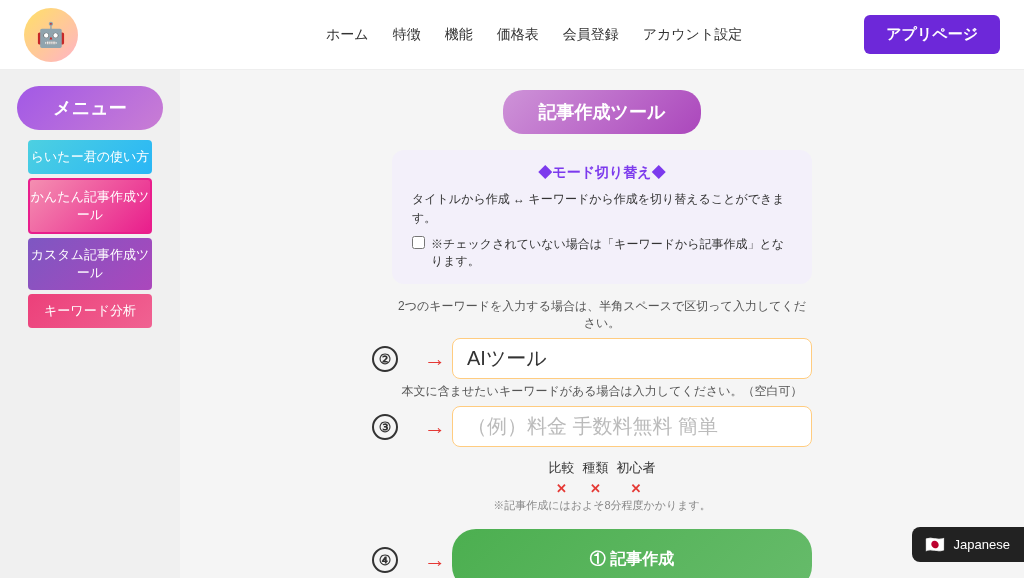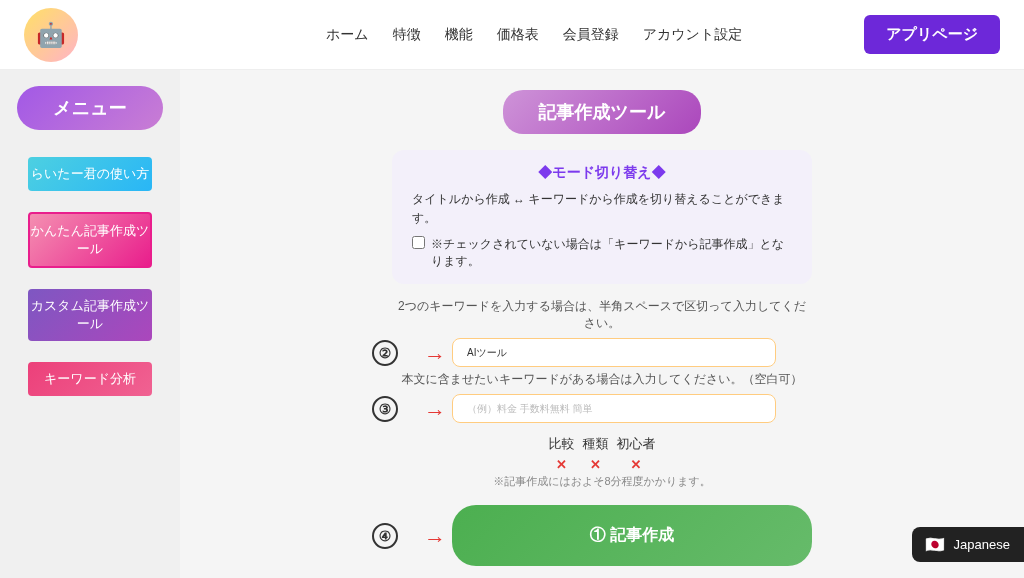--- a/index.html
+++ b/index.html
@@ -82,21 +82,21 @@
     }
 
     
     .sidebar {
       width: 180px;
       background: #f0f0f0;
       display: flex;
       flex-direction: column;
       align-items: center;
       padding: 16px 0;
-      gap: 21px;
+      gap: 4px;
     }
     .menu-btn {
       background: linear-gradient(135deg, #a259e6, #c97dd4);
       color: #fff;
       border: none;
       border-radius: 22px;
       padding: 10px 36px;
       font-size: 18px;
       font-weight: bold;
       cursor: pointer;
@@ -179,22 +179,22 @@
       color: #555;
       text-align: center;
       margin-bottom: 6px;
       width: 420px;
     }
 
     .text-input {
       border: 1.5px solid #ffcc80;
       border-radius: 8px;
       padding: 8px 14px;
-      font-size: 10px;
-      width: 324px;
+      font-size: 20px;
+      width: 360px;
       outline: none;
       background: #fff;
       color: #333;
     }
     .text-input::placeholder {
       color: #bbb;
     }
 
     .tags-row {
       display: flex;

